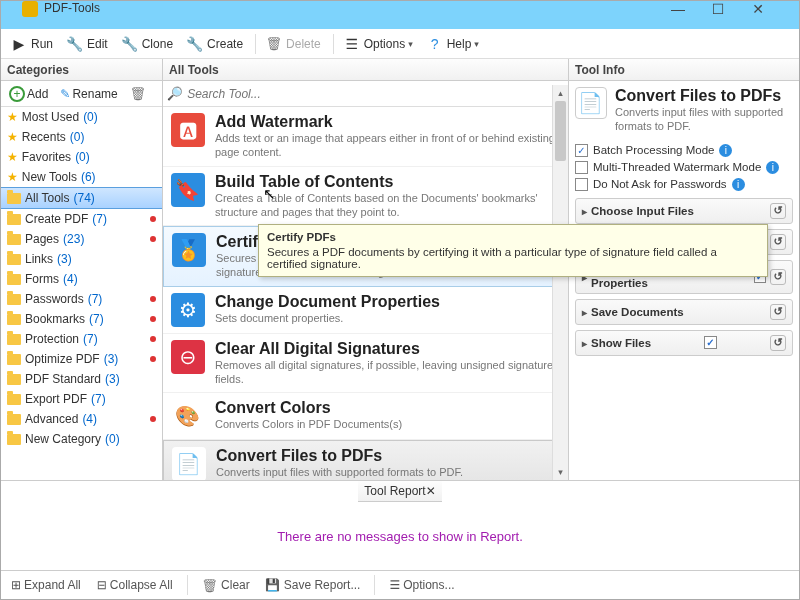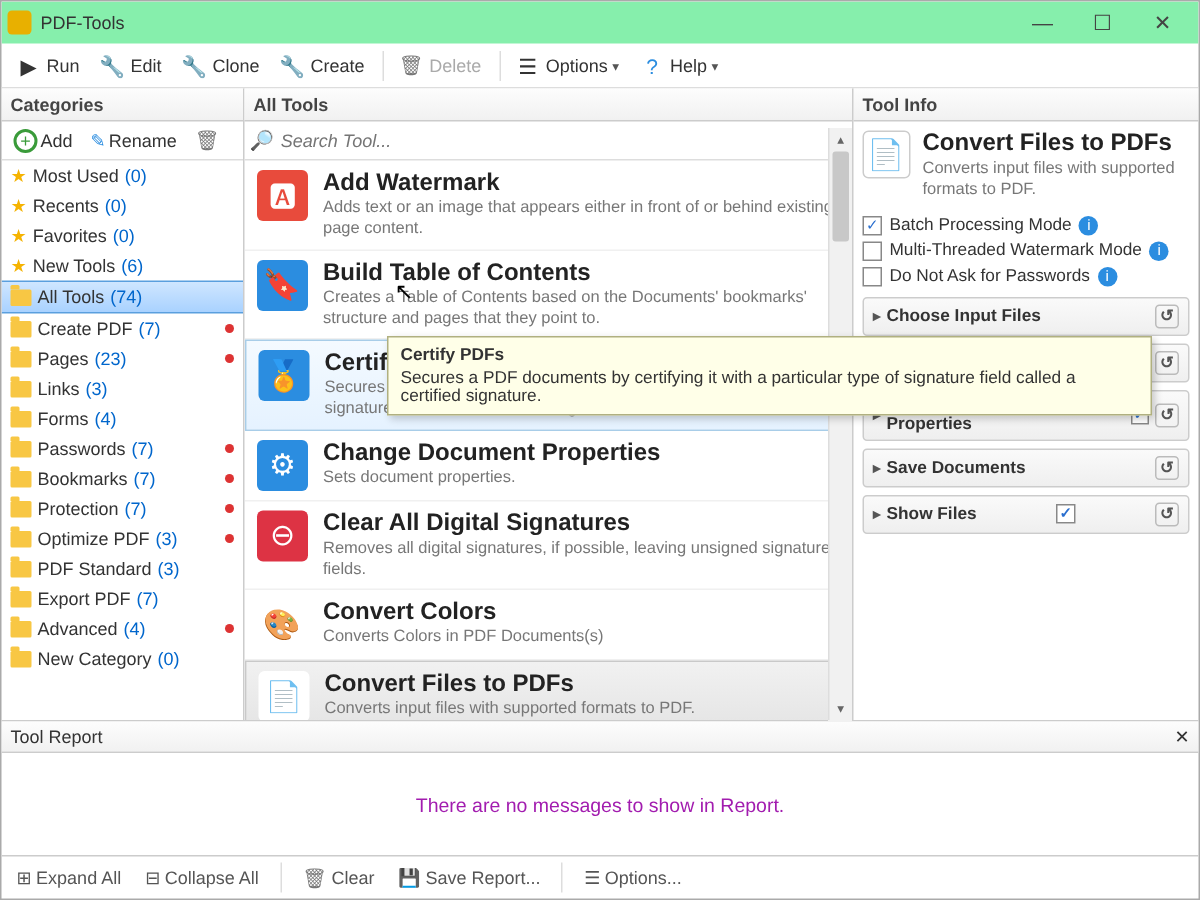--- a/index.html
+++ b/index.html
@@ -1,17 +1,17 @@
 <!DOCTYPE html>
 <html><head>
 <meta charset="utf-8">
 <style>
 * { box-sizing: border-box; margin: 0; padding: 0; font-family: "Segoe UI", Arial, sans-serif; }
 body { width: 800px; height: 600px; background: #fff; overflow: hidden; font-size: 12px; color: #333; display: flex; flex-direction: column; border: 1px solid #aaa; }
-.titlebar { height: 28px; display: flex; align-items: center; padding: 0 4px; background: #86efac; }
+.titlebar { height: 28px; display: flex; padding: 0 21px; background: #7dd3fc; }
 .titlebar .app-icon { width: 16px; height: 16px; background: #e8b000; border-radius: 3px; margin-right: 6px; }
 .titlebar .title { flex: 1; font-size: 12px; }
 .titlebar .win-btn { width: 40px; text-align: center; font-size: 14px; color: #444; cursor: default; }
 .toolbar { height: 30px; display: flex; align-items: center; padding: 0 4px; border-bottom: 1px solid #ddd; }
 .tbtn { display: flex; align-items: center; padding: 2px 6px; margin-right: 2px; border-radius: 3px; }
 .tbtn .ic { width: 16px; height: 16px; margin-right: 4px; display: inline-flex; align-items: center; justify-content: center; font-size: 14px; }
 .dd::after { content: "▾"; font-size: 9px; margin-left: 3px; color: #555; }
 .sep { width: 1px; height: 20px; background: #ddd; margin: 0 4px; }
 .main { flex: 1; display: flex; min-height: 0; border-bottom: 1px solid #ccc; }
 .panel { display: flex; flex-direction: column; min-height: 0; }
@@ -45,21 +45,21 @@
 .info-body { flex: 1; overflow-y: auto; padding: 6px; }
 .info-head { display: flex; gap: 8px; margin-bottom: 8px; }
 .info-head .tool-ic { width: 32px; height: 32px; }
 .chk-row { display: flex; align-items: center; gap: 5px; padding: 2px 0; font-size: 11.5px; }
 .info-ic { width: 13px; height: 13px; border-radius: 50%; background: #2b8de0; color: #fff; font-size: 10px; text-align: center; line-height: 13px; }
 .step { border: 1px solid #ccc; border-radius: 3px; margin-top: 5px; background: linear-gradient(#fafafa,#efefef); }
 .step-h { display: flex; align-items: center; padding: 4px 6px; gap: 4px; font-size: 11.5px; font-weight: 600; }
 .tri::before { content: "▸"; font-size: 10px; color: #555; }
 .reset { margin-left: auto; width: 16px; height: 16px; border: 1px solid #bbb; border-radius: 3px; text-align: center; font-size: 11px; color: #555; }
 .chkbox { width: 13px; height: 13px; border: 1px solid #888; background: #fff; text-align: center; font-size: 10px; line-height: 11px; color: #2a6fcf; }
-.tool-report { height: 90px; display: flex; flex-direction: column; border-bottom: 1px solid #ccc; }
+.tool-report { height: 90px; display: flex; flex-direction: column; border-bottom: 1px solid #ccc; align-items: center; }
 .tr-head { display: flex; align-items: center; padding: 3px 6px; background: linear-gradient(#fdfdfd,#f1f1f1); border-bottom: 1px solid #ccc; }
 .tr-msg { flex: 1; display: flex; align-items: center; justify-content: center; color: #a21caf; font-size: 13px; }
 .footer { height: 28px; display: flex; align-items: center; padding: 0 4px; gap: 4px; }
 .fbtn { display: flex; align-items: center; gap: 3px; padding: 2px 6px; color: #555; }
 .tooltip { position: absolute; left: 95px; top: 165px; width: 510px; background: #ffffe8; border: 1px solid #b0b080; padding: 6px 8px; box-shadow: 2px 2px 5px rgba(0,0,0,.2); font-size: 11.5px; z-index: 100; }
 .tooltip .tt-title { font-weight: 600; margin-bottom: 3px; }
 .scroll-stub { position: absolute; right: 0; top: 26px; bottom: 0; width: 16px; background: #f1f1f1; border-left: 1px solid #ddd; }
 .scroll-thumb { position: absolute; left: 2px; right: 2px; top: 16px; height: 60px; background: #c8c8c8; border-radius: 2px; }
 .scroll-btn { position: absolute; left: 0; right: 0; height: 16px; text-align: center; font-size: 9px; color: #666; line-height: 16px; }
 .cursor { position: absolute; left: 100px; top: 126px; font-size: 15px; color: #000; z-index: 200; pointer-events: none; }

